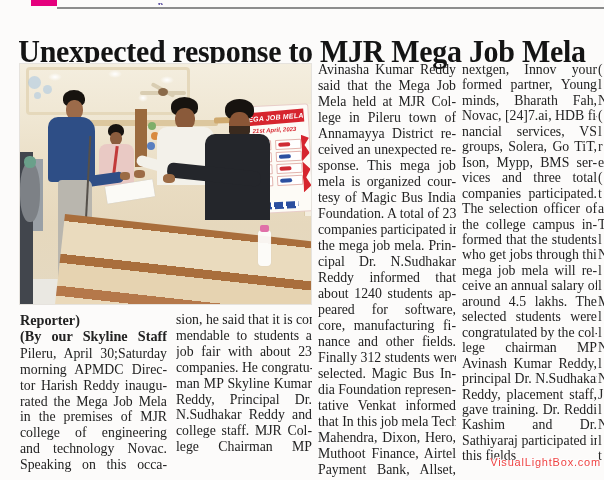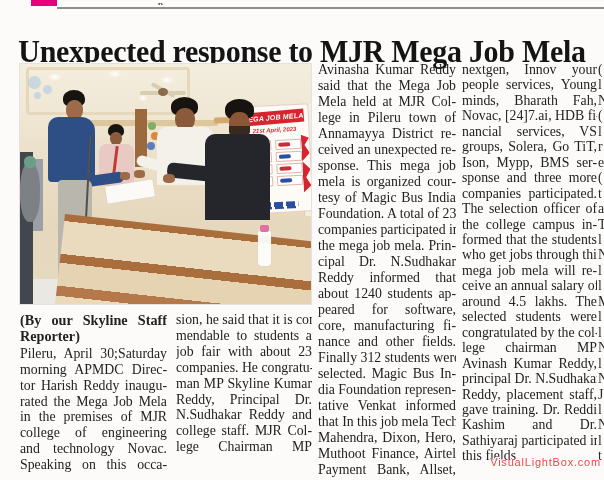--- a/index.html
+++ b/index.html
@@ -192,22 +192,22 @@
     <div class="paper" style="left:86px;top:119px;width:48px;height:17px;transform:rotate(-9deg);"></div>
 
     <div class="counter"></div>
     <div class="bottle">
       <div class="bottle-cap"></div>
     </div>
   </div>
 
   <div class="col col1">
     <div class="byline">
+        <div class="tline pend">Reporter)</div>
         <div class="tline">(By our Skyline Staff</div>
-        <div class="tline pend">Reporter)</div>
       </div>
     <div>
         <div class="tline">Pileru, April 30;Saturday</div>
         <div class="tline">morning APMDC Direc-</div>
         <div class="tline">tor Harish Reddy inaugu-</div>
         <div class="tline">rated the Mega Job Mela</div>
         <div class="tline">in the premises of MJR</div>
         <div class="tline">college of engineering</div>
         <div class="tline">and technology Novac.</div>
         <div class="tline">Speaking on this occa-</div>
@@ -247,27 +247,27 @@
       <div class="tline">selected. Magic Bus In-</div>
       <div class="tline">dia Foundation represen-</div>
       <div class="tline">tative Venkat informed</div>
       <div class="tline">that In this job mela Tech</div>
       <div class="tline">Mahendra, Dixon, Hero,</div>
       <div class="tline">Muthoot Finance, Airtel</div>
       <div class="tline">Payment Bank, Allset,</div>
     </div>
   <div class="col col4">
       <div class="tline">nextgen, Innov your</div>
-      <div class="tline">people services, Young</div>
+      <div class="tline">formed partner, Young</div>
       <div class="tline">minds, Bharath Fah,</div>
       <div class="tline">Novac, [24]7.ai, HDB fi-</div>
       <div class="tline">nancial services, VS</div>
       <div class="tline">groups, Solera, Go TiT,</div>
       <div class="tline">Ison, Mypp, BMS ser-</div>
-      <div class="tline">sponse and three more</div>
+      <div class="tline">vices and three total</div>
       <div class="tline">companies participated.</div>
       <div class="tline">The selection officer of</div>
       <div class="tline">the college campus in-</div>
       <div class="tline">formed that the students</div>
       <div class="tline">who get jobs through this</div>
       <div class="tline">mega job mela will re-</div>
       <div class="tline">ceive an annual salary of</div>
       <div class="tline">around 4.5 lakhs. The</div>
       <div class="tline">selected students were</div>
       <div class="tline">congratulated by the col-</div>

